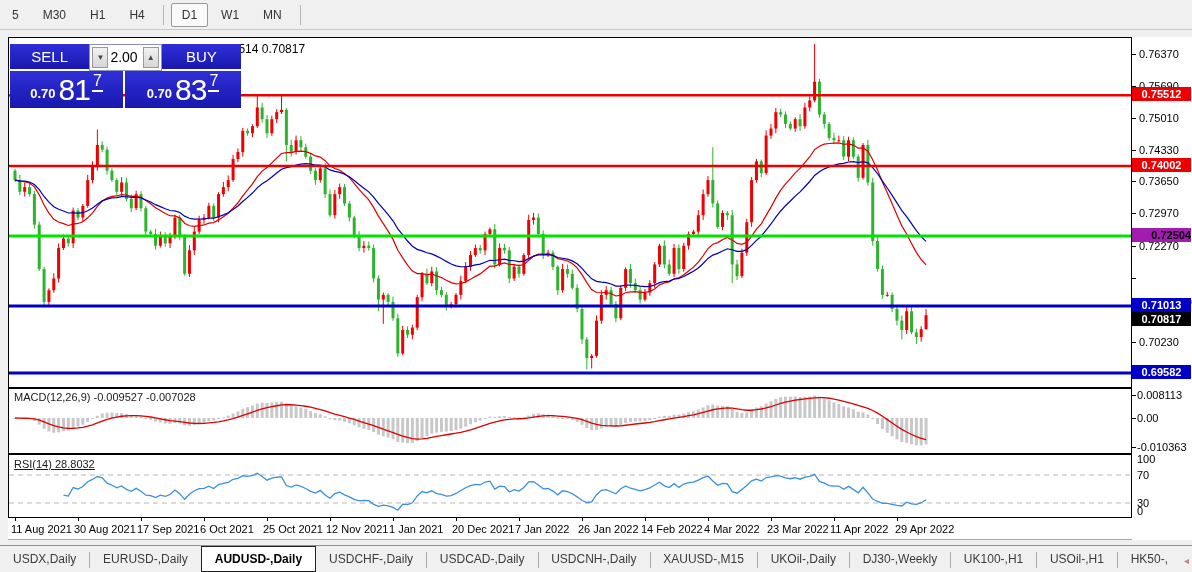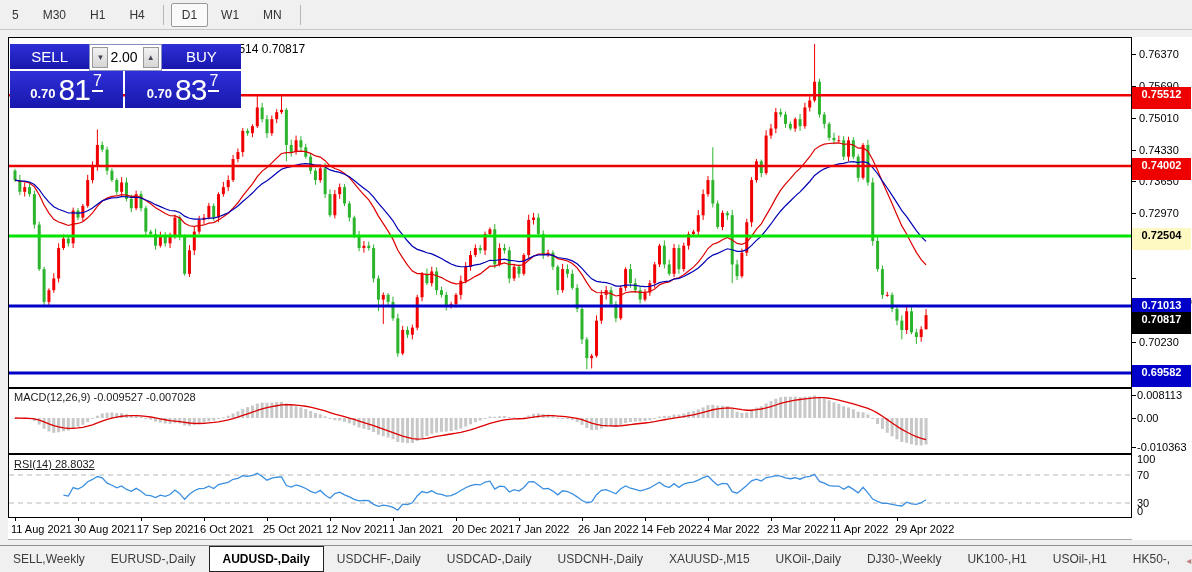--- a/index.html
+++ b/index.html
@@ -21,21 +21,21 @@
   .plot { position:absolute; left:8px; background:#fff; border:1px solid #000; }
   #main-plot { top:37px;  width:1124px; height:351px; }
   #macd-plot { top:388px; width:1124px; height:66px;  }
   #rsi-plot  { top:454px; width:1124px; height:64px;  }
   .plot svg { position:absolute; left:0; top:0; }
 
   
   #price-axis { position:absolute; left:1132px; top:37px; width:60px; height:503px; background:#fff; }
   .ptick  { position:absolute; width:4px; height:1px; background:#000; }
   .plabel { position:absolute; font-size:11px; color:#000; white-space:nowrap; }
-  .flag   { position:absolute; left:0; width:59px; height:22px; font-size:11px; font-weight:bold;
+  .flag   { position:absolute; left:0; width:59px; height:14px; font-size:11px; font-weight:bold;
             text-align:center; line-height:14px; white-space:nowrap; }
   #date-axis { position:absolute; left:8px; top:518px; width:1124px; height:22px; background:#fff;
                border-bottom:1px solid #a8a8a8; }
   .dtick  { position:absolute; top:0; width:1px; height:3px; background:#000; }
   .dlabel { position:absolute; top:5px; font-size:11px; color:#000; white-space:nowrap; }
 
   
   #title-row { position:absolute; left:13px; top:42px; font-size:12px; color:#000;
                display:flex; align-items:center; z-index:5; }
   #title-row .tri { font-size:8px; margin-right:6px; }
@@ -694,21 +694,21 @@
     <div class="ptick" style="left: 0px; top: 176.29px;"></div>
     <div class="plabel" style="left: 7px; top: 170.29px;">0.72970</div>
     <div class="ptick" style="left: 0px; top: 209.09px;"></div>
     <div class="plabel" style="left: 7px; top: 203.09px;">0.72270</div>
     <div class="ptick" style="left: 0px; top: 240.94px;"></div>
     <div class="plabel" style="left: 20px; top: 234.94px; margin-top: 24px;">0.71590</div>
     <div class="ptick" style="left: 0px; top: 304.66px;"></div>
     <div class="plabel" style="left: 7px; top: 298.66px;">0.70230</div>
     <div class="flag" style="top: 50.2px; background: rgb(238, 0, 0); color: rgb(255, 255, 255);">0.75512</div>
     <div class="flag" style="top: 120.94px; background: rgb(238, 0, 0); color: rgb(255, 255, 255);">0.74002</div>
-    <div class="flag" style="top: 191.12px; background: #fef9c3; color: rgb(0, 0, 0);">0.72504</div>
+    <div class="flag" style="top: 191.12px; background: #a21caf; color: rgb(0, 0, 0); text-align: right;">0.72504</div>
     <div class="flag" style="top: 260.98px; background: rgb(0, 0, 200); color: rgb(255, 255, 255);">0.71013</div>
     <div class="flag" style="top: 274.98px; background: rgb(0, 0, 0); color: rgb(255, 255, 255);">0.70817</div>
     <div class="flag" style="top: 328.02px; background: rgb(0, 0, 200); color: rgb(255, 255, 255);">0.69582</div>
     <div class="plabel" style="left: 5px; top: 352.284px;">0.008113</div>
     <div class="ptick" style="left: 0px; top: 358.284px;"></div>
     <div class="plabel" style="left: 5px; top: 375px;">0.00</div>
     <div class="ptick" style="left: 0px; top: 381px;"></div>
     <div class="plabel" style="left: 5px; top: 404.016px;">-0.010363</div>
     <div class="ptick" style="left: 0px; top: 410.016px;"></div>
     <div class="plabel" style="left: 5px; top: 416px;">100</div>
@@ -782,21 +782,21 @@
     </div>
     <div class="tp-price tp-blue right">
       <span class="tp-pre">0.70</span>
       <span class="tp-big">83</span>
       <span class="tp-sup">7</span>
     </div>
   </div>
 </div>
 
 <div id="tabbar">
-    <div class="tab">SELL,Weekly</div>
+    <div class="tab">USDX,Daily</div>
     <div class="tab-sep"></div>
     <div class="tab">EURUSD-,Daily</div>
     <div class="tab active">AUDUSD-,Daily</div>
     <div class="tab">USDCHF-,Daily</div>
     <div class="tab-sep"></div>
     <div class="tab">USDCAD-,Daily</div>
     <div class="tab-sep"></div>
     <div class="tab">USDCNH-,Daily</div>
     <div class="tab-sep"></div>
     <div class="tab">XAUUSD-,M15</div>

